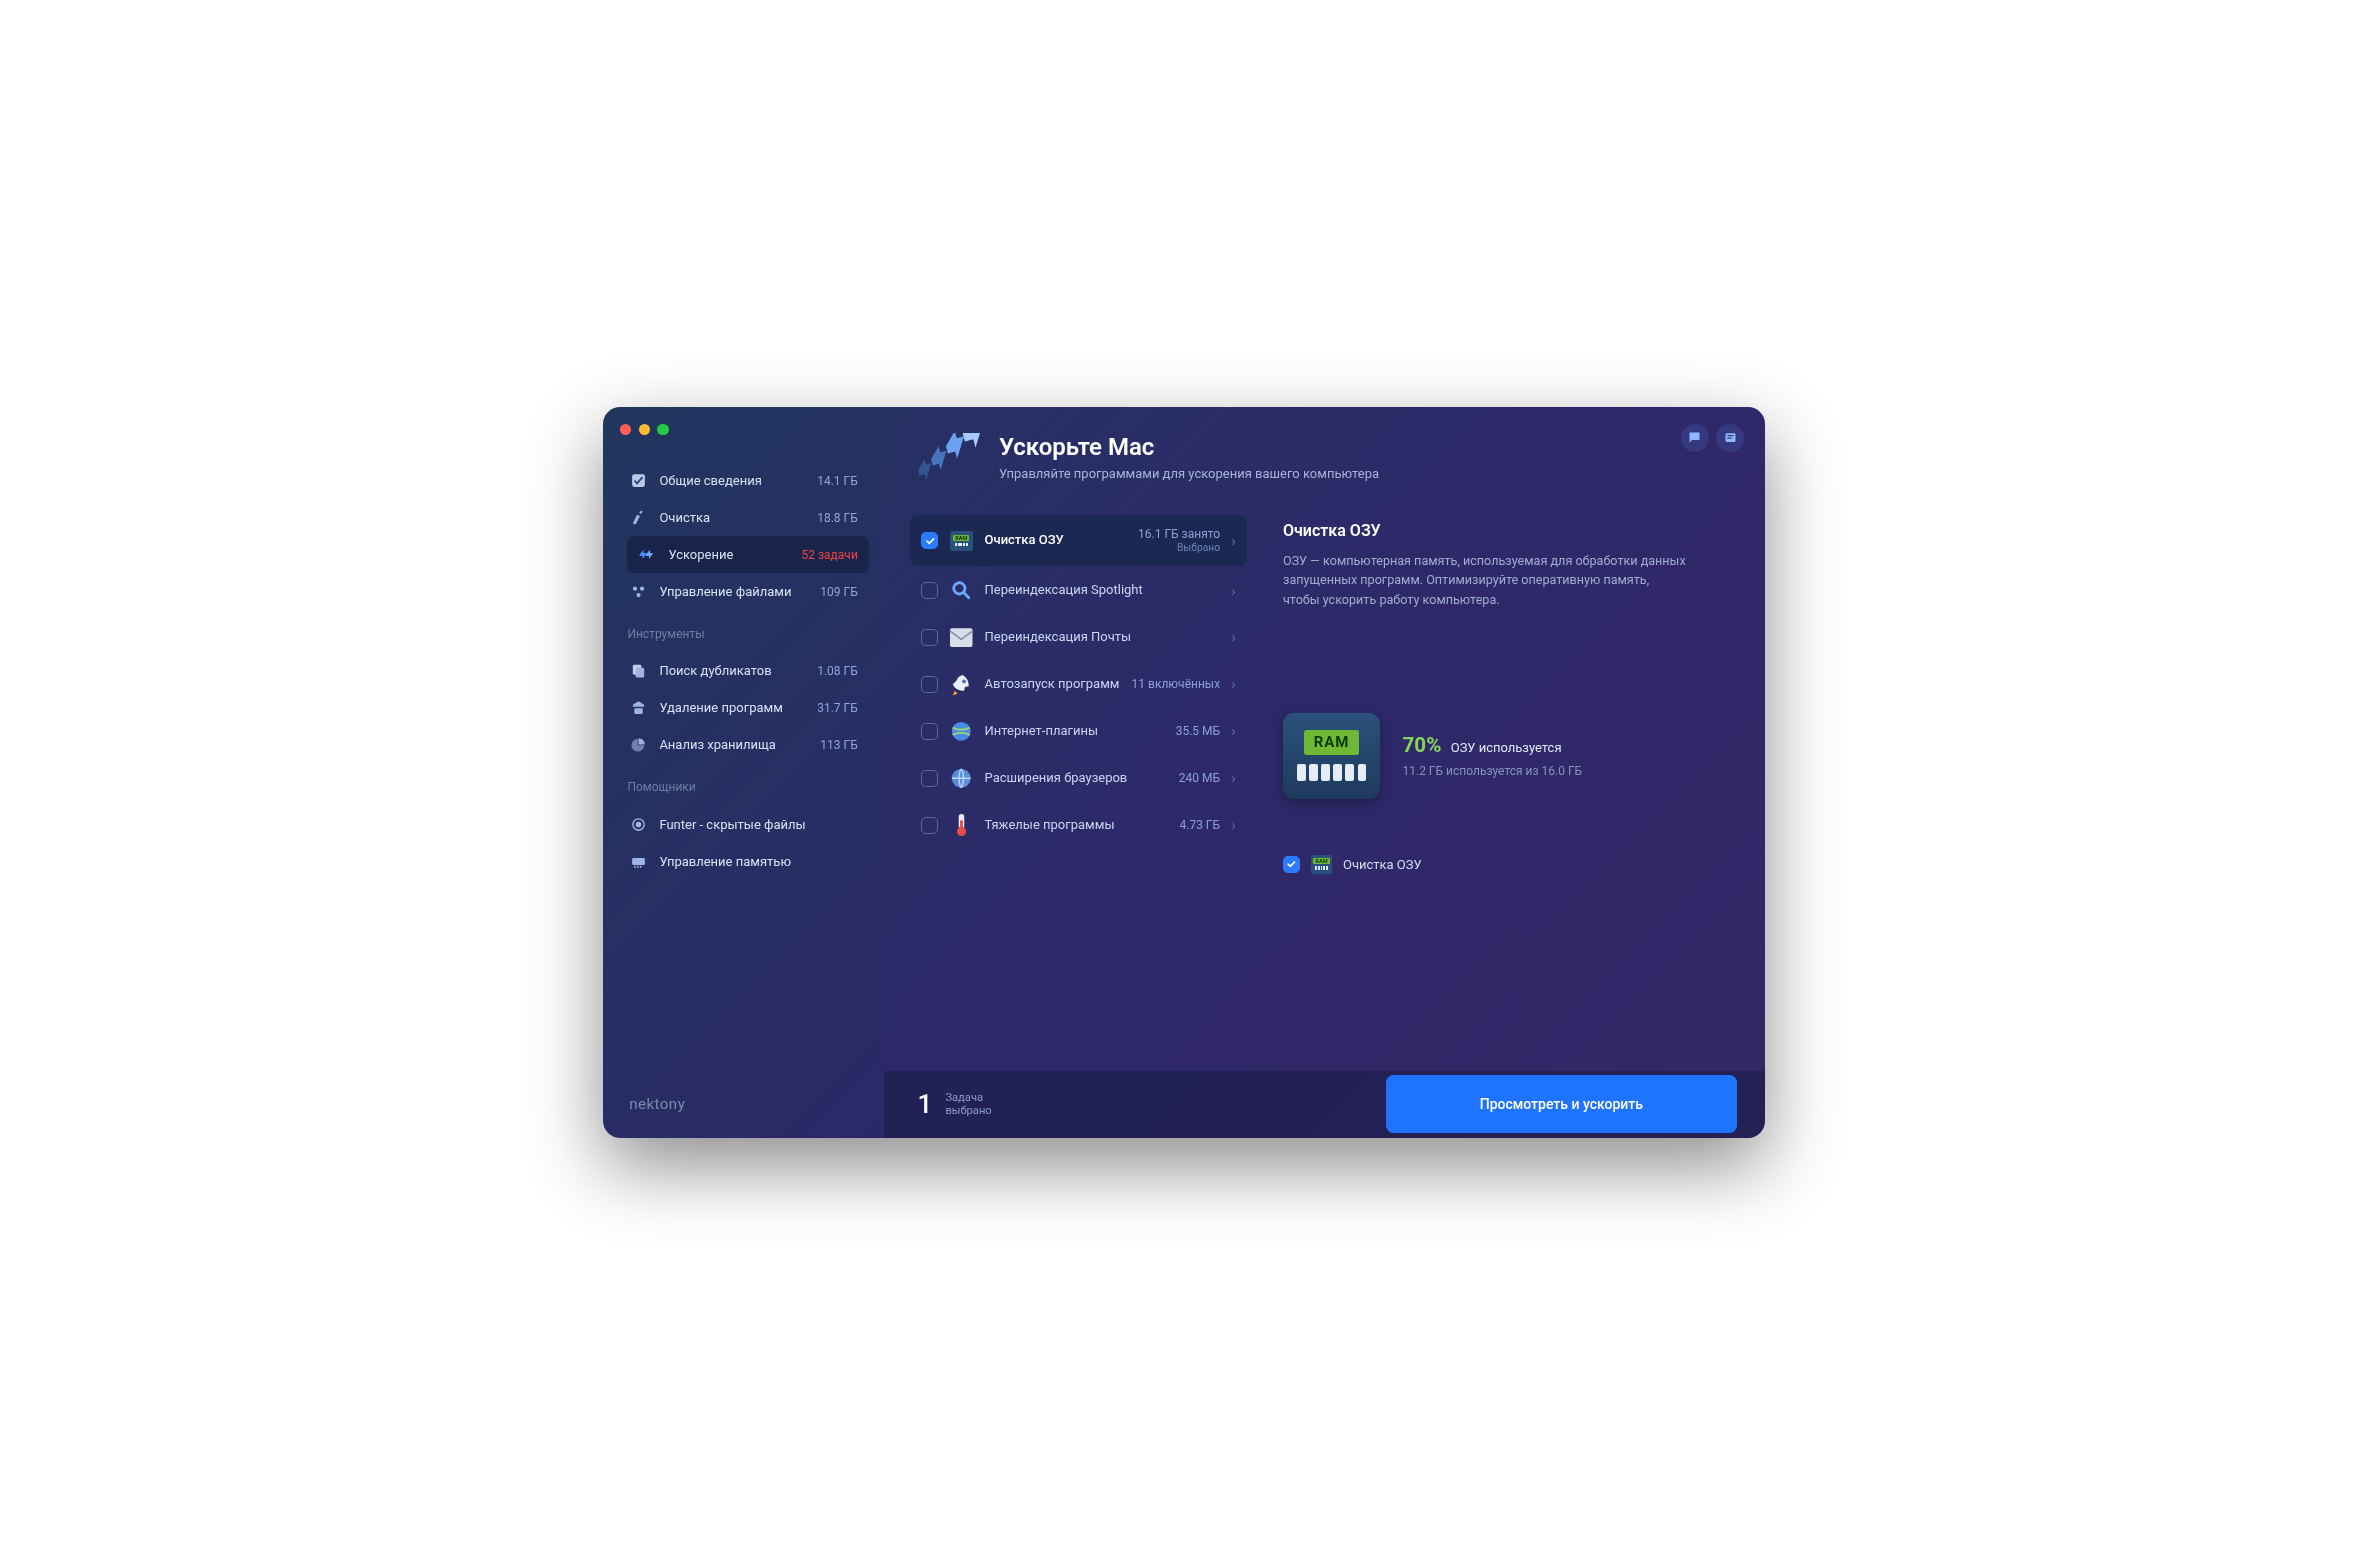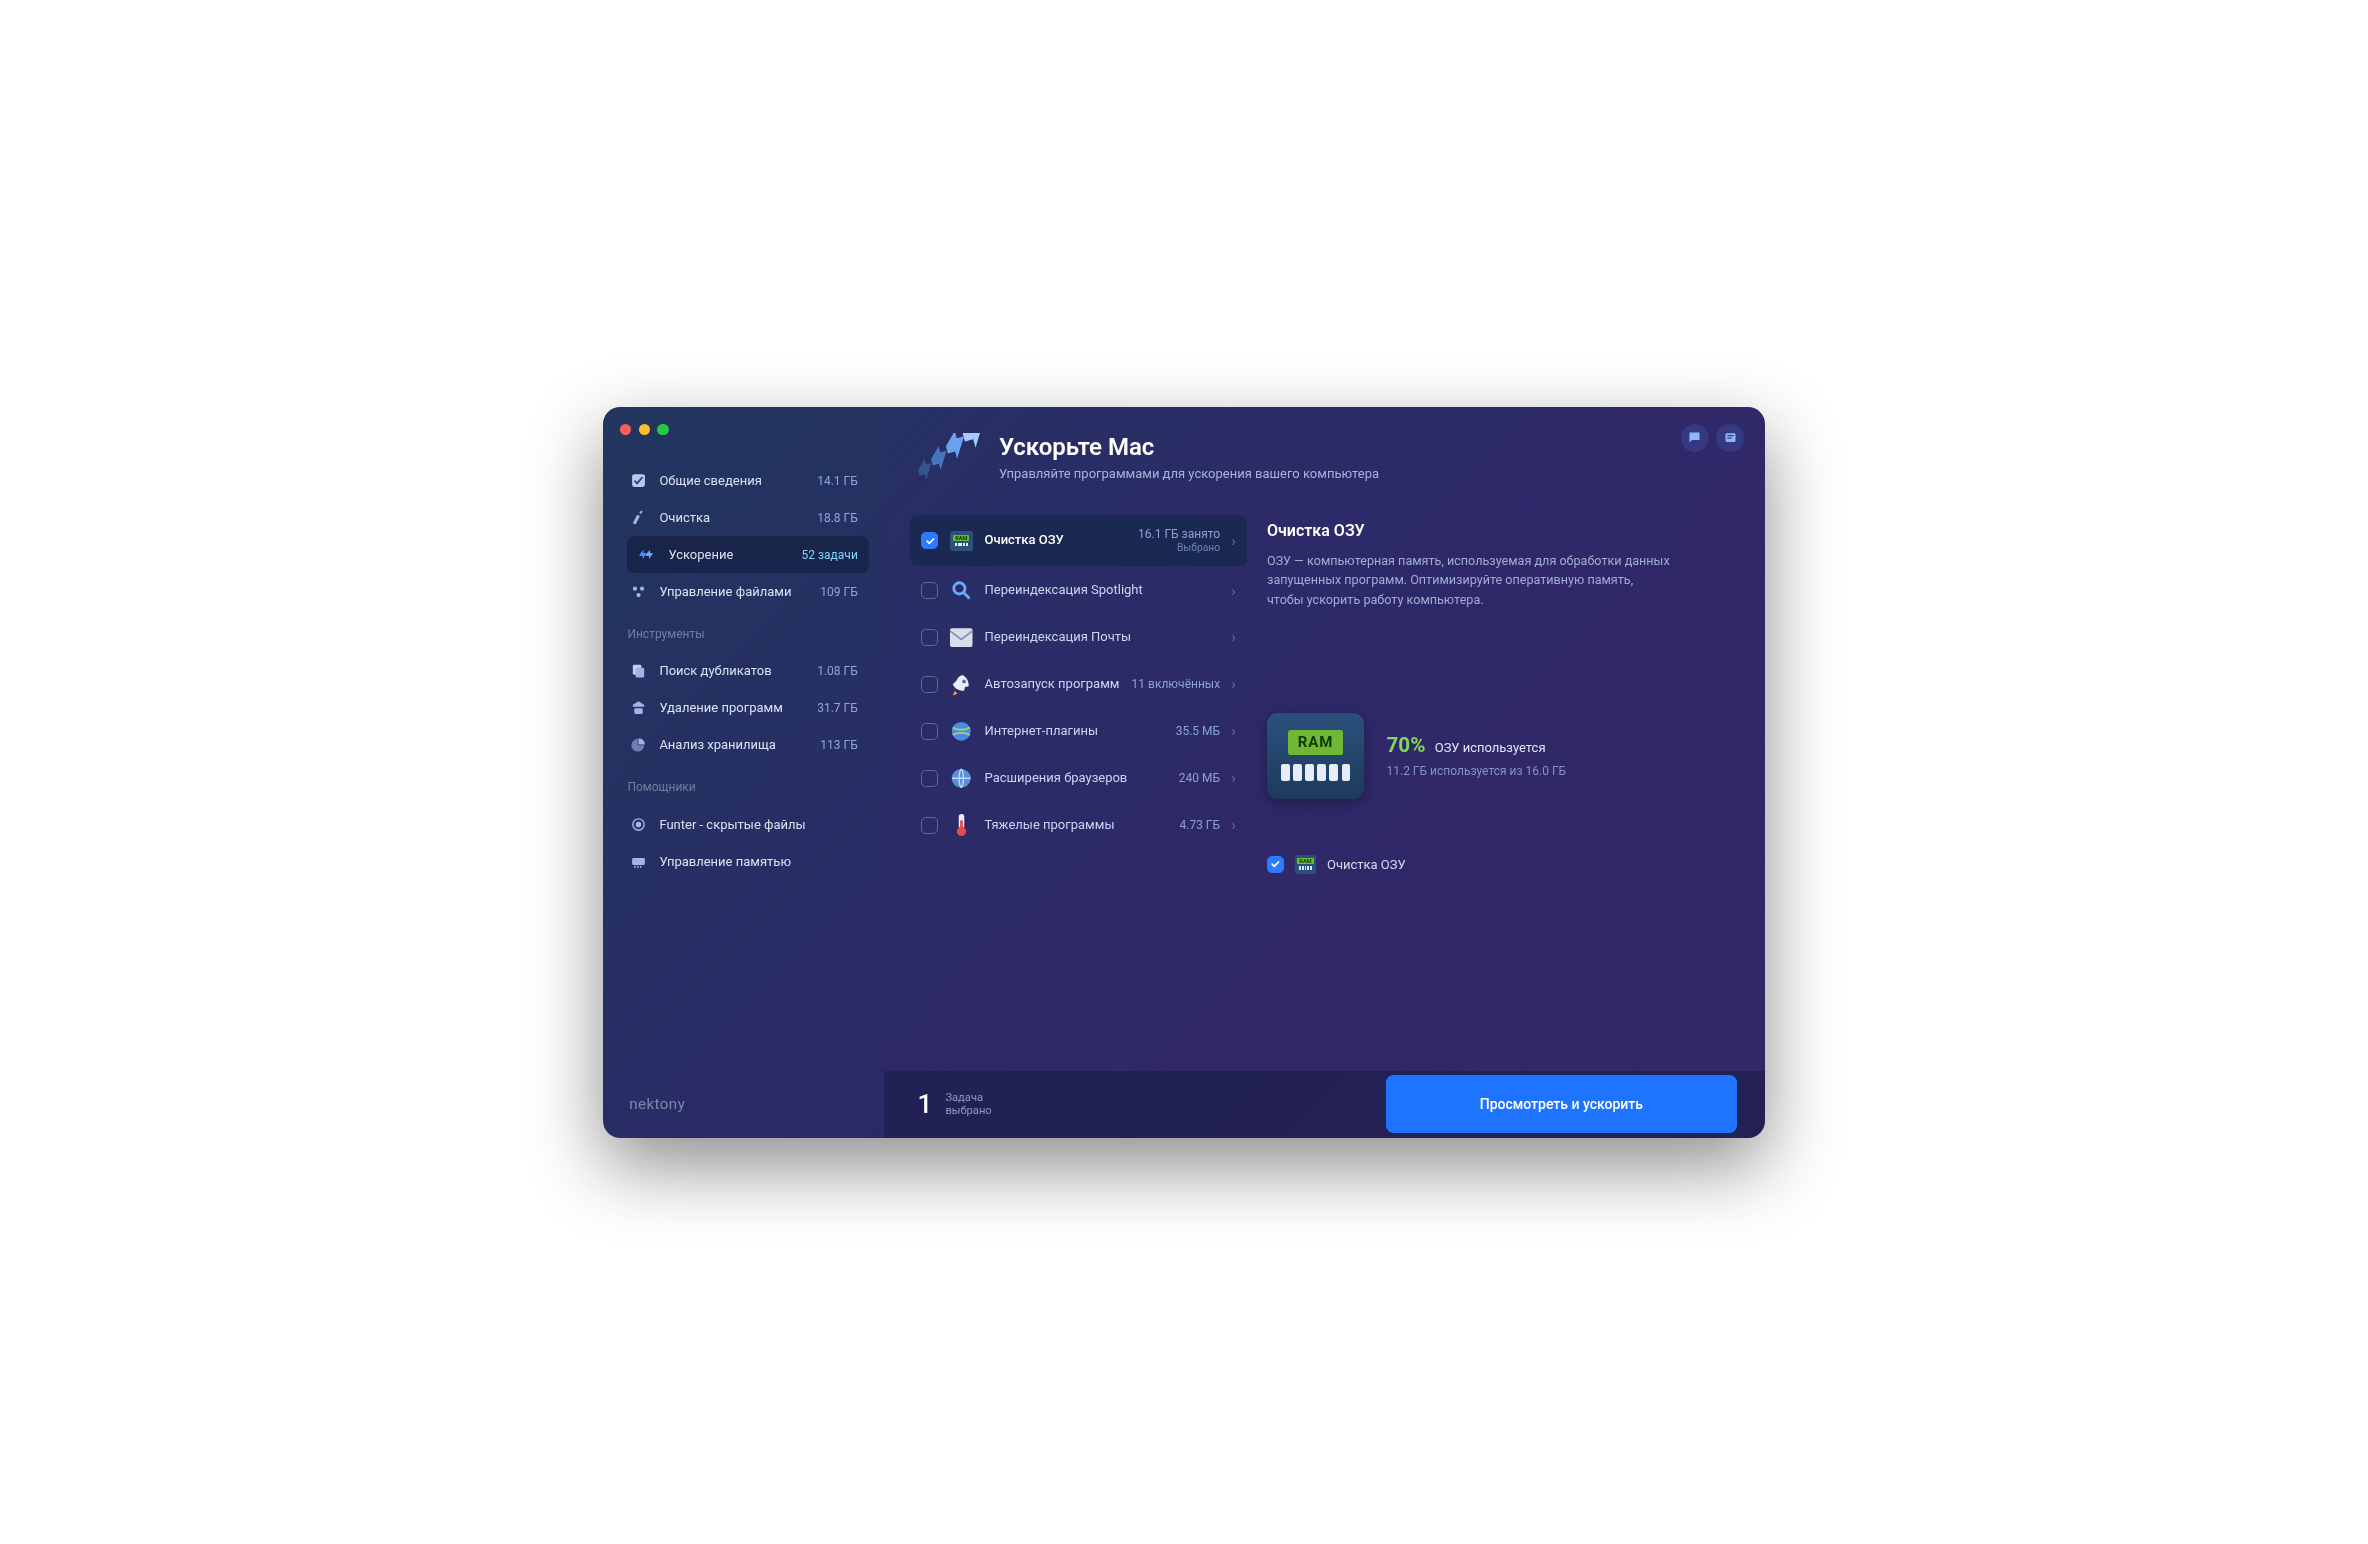--- a/index.html
+++ b/index.html
@@ -41,40 +41,40 @@
   }
   .side-item.active { background: #18244a; margin-left: 9px; }
   .side-icon {
     width: 19px; height: 19px;
     display: flex; align-items: center; justify-content: center;
     flex-shrink: 0;
     color:#9fb4e6;
   }
   .side-label { flex: 1; color:#d9e1f2; }
   .side-badge { color:#8da6d8; font-size: 12px; }
-  .side-item.active .side-badge { color:#7dd3fc; }
+  .side-item.active .side-badge { color:#ef4444; }
 
   .brand { margin-top: auto; padding: 7.5px 11.2px 5.6px 11.2px; color:#7a8aab; font-size: 15px; letter-spacing: 0.5px; }
 
   .main {
     flex: 1;
     display: flex;
     flex-direction: column;
     position: relative;
     background: linear-gradient(135deg, rgba(45,42,110,0.2), rgba(60,40,110,0.3));
   }
   .header { padding: 26px 34px 7.5px 34px; display: flex; gap: 17px; align-items: flex-start; }
   .header-icon { width: 64px; height: 64px; position: relative; }
   .chevron-stack svg { position:absolute; }
   .header-text h1 { color:#fff; font-size: 24px; font-weight: 600; }
   .header-text p { color:#a7b3d9; font-size: 13px; margin-top: 5.6px; }
   .header-actions { position: absolute; top: 17px; right: 20.6px; display: flex; gap: 7.5px; }
   .hact { width: 28px; height: 28px; border-radius: 50%; background: rgba(65,90,170,0.35); display:flex; align-items:center; justify-content:center; color:#8fb5ff; cursor:pointer; }
 
-  .content { display: flex; flex: 1; padding: 11.2px 34px 0 26px; gap: 20px; overflow: hidden; }
+  .content { display: flex; flex: 1; padding: 11.2px 34px 0 26px; gap: 36px; overflow: hidden; }
   .task-list { width: 337px; display: flex; flex-direction: column; gap: 1.9px; }
   .task {
     display: flex; align-items: center; height: 45px; padding: 0 11.2px;
     border-radius: 7.5px; gap: 11.2px; cursor: pointer; color:#c9d5f2;
   }
   .task.selected { background: #1a2852; height: 51px; }
   .chk {
     width: 17px; height: 17px; border-radius: 4.7px; border: 1.4px solid #5c6d96;
     display:flex; align-items:center; justify-content:center; flex-shrink:0;
   }

